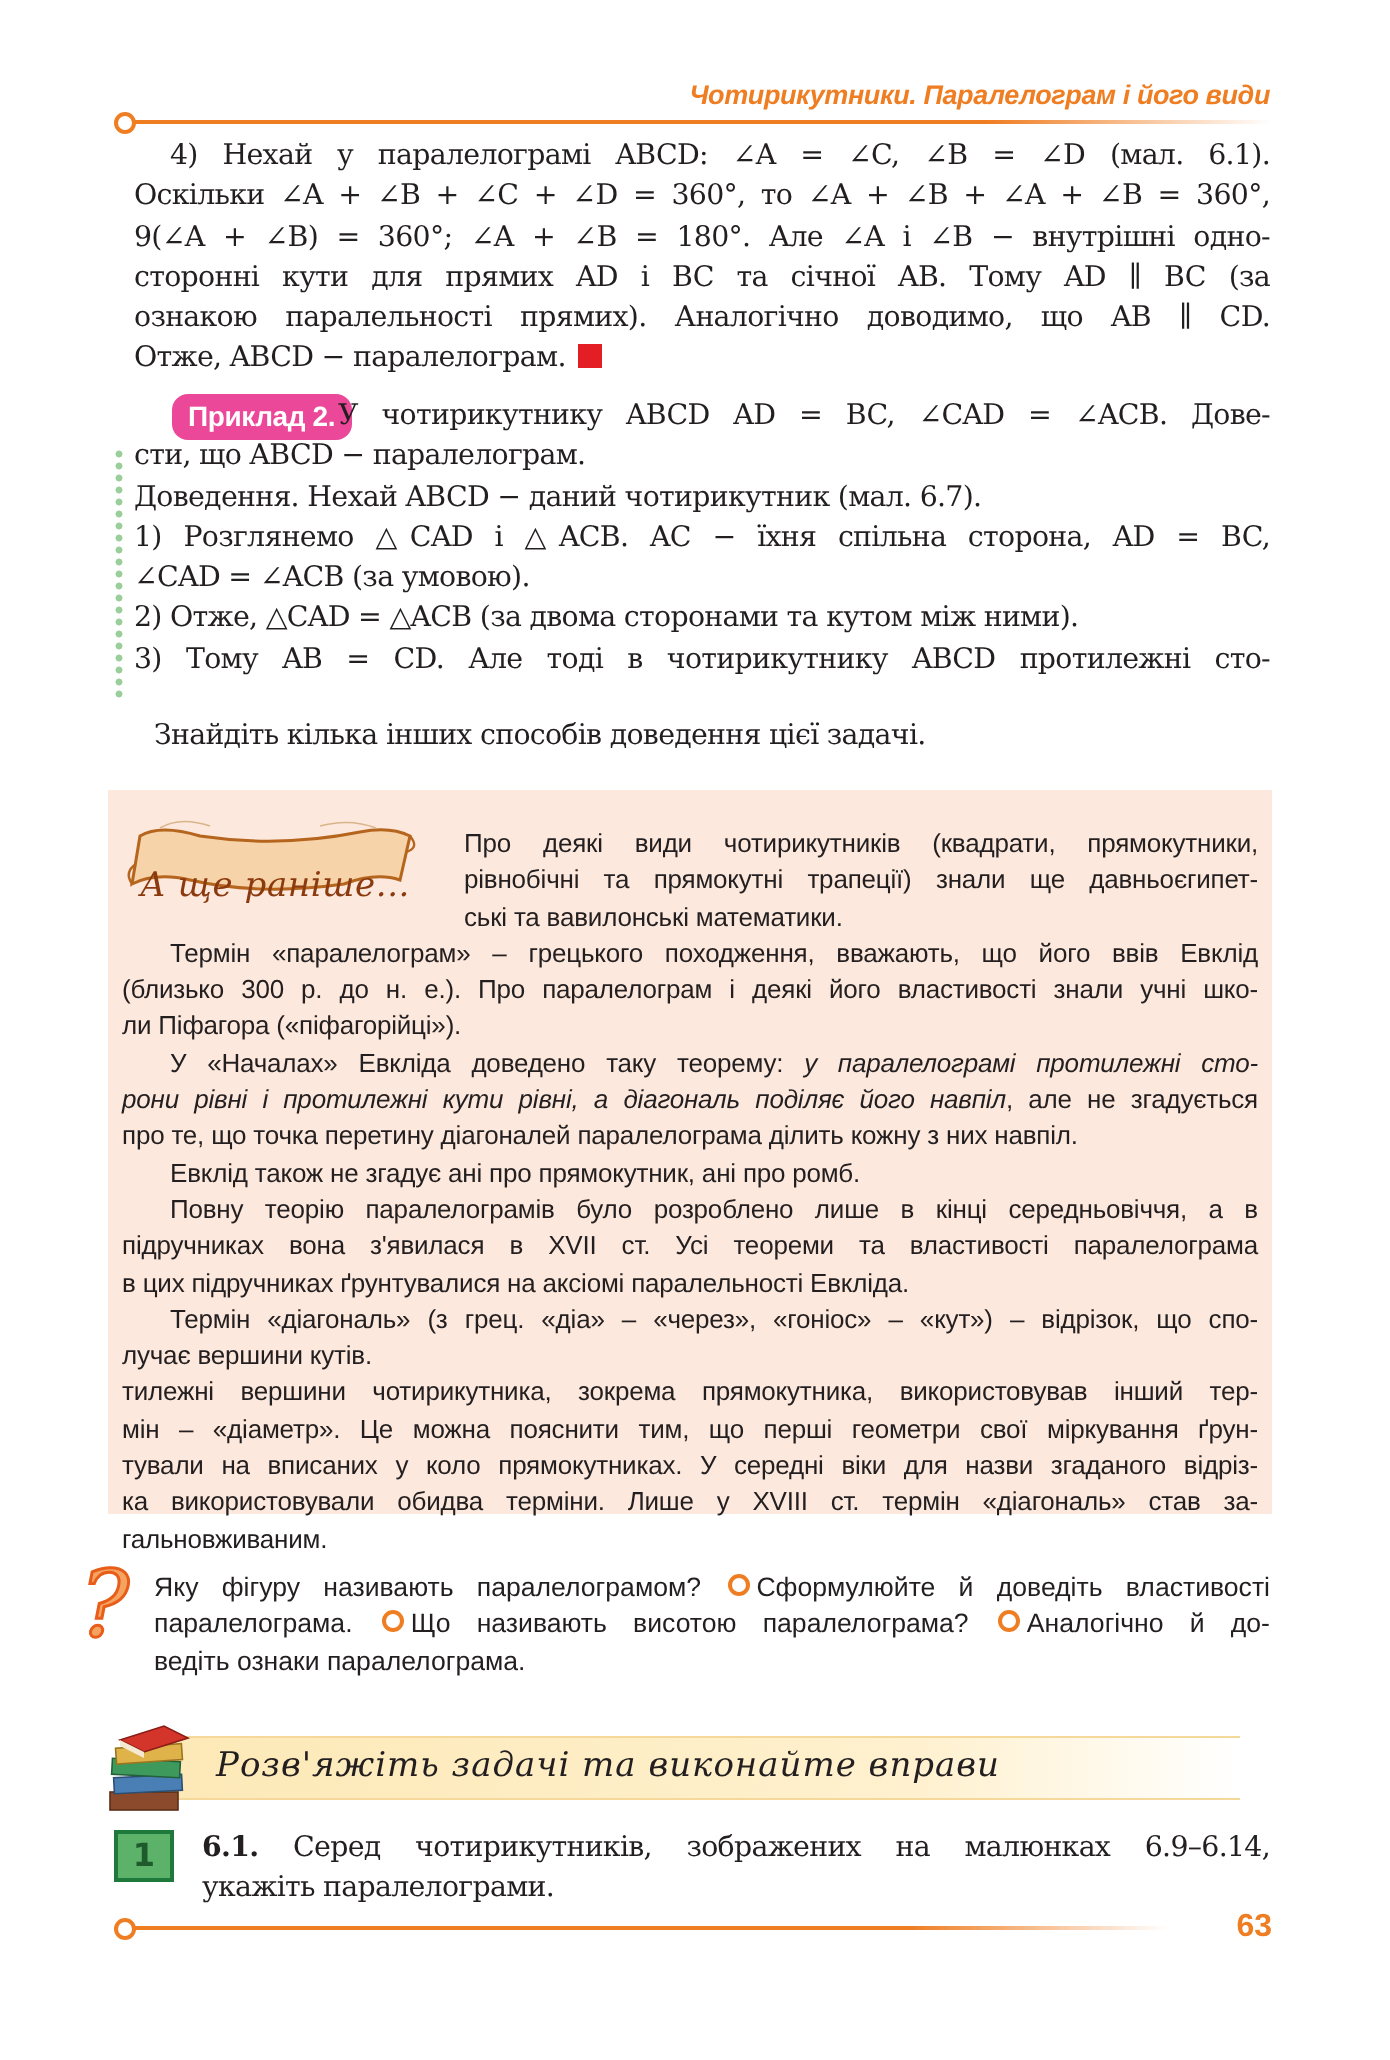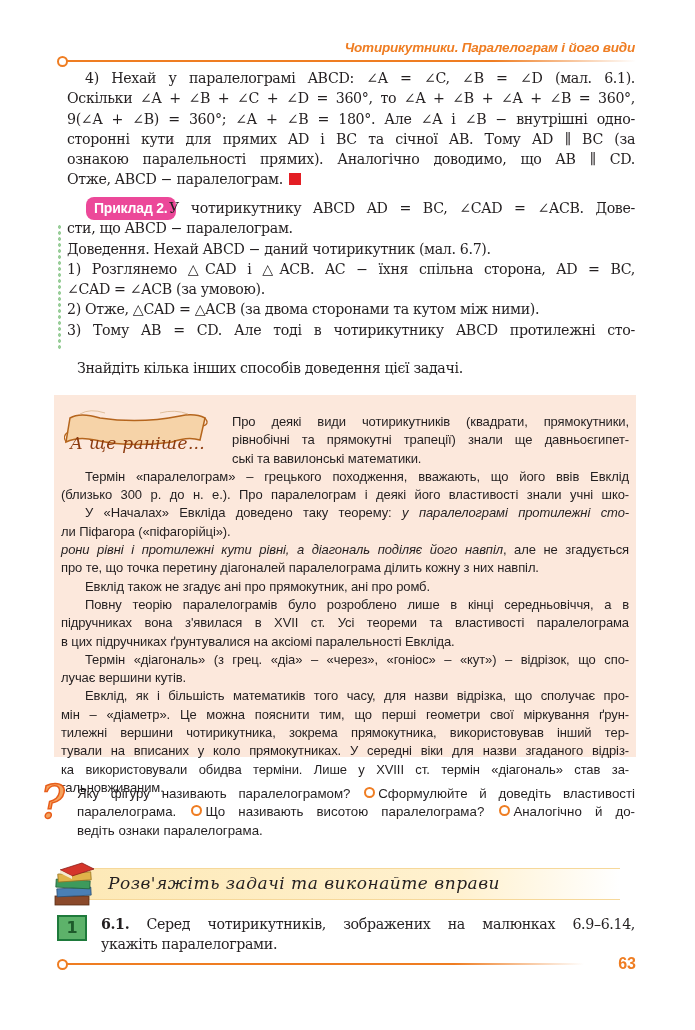--- a/index.html
+++ b/index.html
@@ -97,33 +97,32 @@
   <path d="M20 4 Q 30 -2 45 3 M100 3 Q 115 -1 128 4" fill="none" stroke="#d9b48a" stroke-width="0.8"></path>
 </svg>
 <div class="abs" style="left:70px; top:433px; font-family:'DejaVu Serif',serif; font-style:italic; font-size:17px; color:#8b3a0f; letter-spacing:0.3px;">А ще раніше...</div>
 
 <div class="abs info" style="left:61px; top:403px; width:568px;">
   <span class="ln" style="margin-left:171px">Про деякі види чотирикутників (квадрати, прямокутники,</span>
   <span class="ln" style="margin-left:171px">рівнобічні та прямокутні трапеції) знали ще давньоєгипет-</span>
   <span class="ln last" style="margin-left:171px">ські та вавилонські математики.</span>
   <span class="ln ind">Термін «паралелограм» – грецького походження, вважають, що його ввів Евклід</span>
   <span class="ln">(близько 300 р. до н. е.). Про паралелограм і деякі його властивості знали учні шко-</span>
+  <span class="ln last">ли Піфагора («піфагорійці»).</span>
   <span class="ln ind"><span>У «Началах» Евкліда доведено таку теорему: </span><i>у паралелограмі протилежні сто-</i></span>
-  <span class="ln last">ли Піфагора («піфагорійці»).</span>
   <span class="ln"><i>рони рівні і протилежні кути рівні, а діагональ поділяє його навпіл</i><span>, але не згадується</span></span>
   <span class="ln last">про те, що точка перетину діагоналей паралелограма ділить кожну з них навпіл.</span>
   <span class="ln last ind">Евклід також не згадує ані про прямокутник, ані про ромб.</span>
   <span class="ln ind">Повну теорію паралелограмів було розроблено лише в кінці середньовіччя, а в</span>
   <span class="ln">підручниках вона з'явилася в XVII ст. Усі теореми та властивості паралелограма</span>
   <span class="ln last">в цих підручниках ґрунтувалися на аксіомі паралельності Евкліда.</span>
   <span class="ln ind">Термін «діагональ» (з грец. «діа» – «через», «гоніос» – «кут») – відрізок, що спо-</span>
   <span class="ln last">лучає вершини кутів.</span>
-  <span class="ln ind">Евклід, як і більшість математиків того часу, для назви відрізка, що сполучає про-</span>
+  <span class="ln">тилежні вершини чотирикутника, зокрема прямокутника, використовував інший тер-</span>
   <span class="ln">мін – «діаметр». Це можна пояснити тим, що перші геометри свої міркування ґрун-</span>
-  <span class="ln">тилежні вершини чотирикутника, зокрема прямокутника, використовував інший тер-</span>
   <span class="ln">тували на вписаних у коло прямокутниках. У середні віки для назви згаданого відріз-</span>
   <span class="ln">ка використовували обидва терміни. Лише у XVIII ст. термін «діагональ» став за-</span>
   <span class="ln last">гальновживаним.</span>
 </div>
 
 <div class="abs" style="left:40px; top:776px; font-family:'DejaVu Serif',serif; font-style:italic; font-size:46px; line-height:52px; color:#f4a460; -webkit-text-stroke:1.5px #e85d1a;">?</div>
 <div class="abs qtext" style="left:77px; top:785px; width:558px;">
   <span class="ln"><span>Яку фігуру називають паралелограмом?</span> <span class="ring"></span><span>Сформулюйте й доведіть властивості</span></span>
   <span class="ln"><span>паралелограма.</span> <span class="ring"></span><span>Що називають висотою паралелограма?</span> <span class="ring"></span><span>Аналогічно й до-</span></span>
   <span class="ln last">ведіть ознаки паралелограма.</span>

